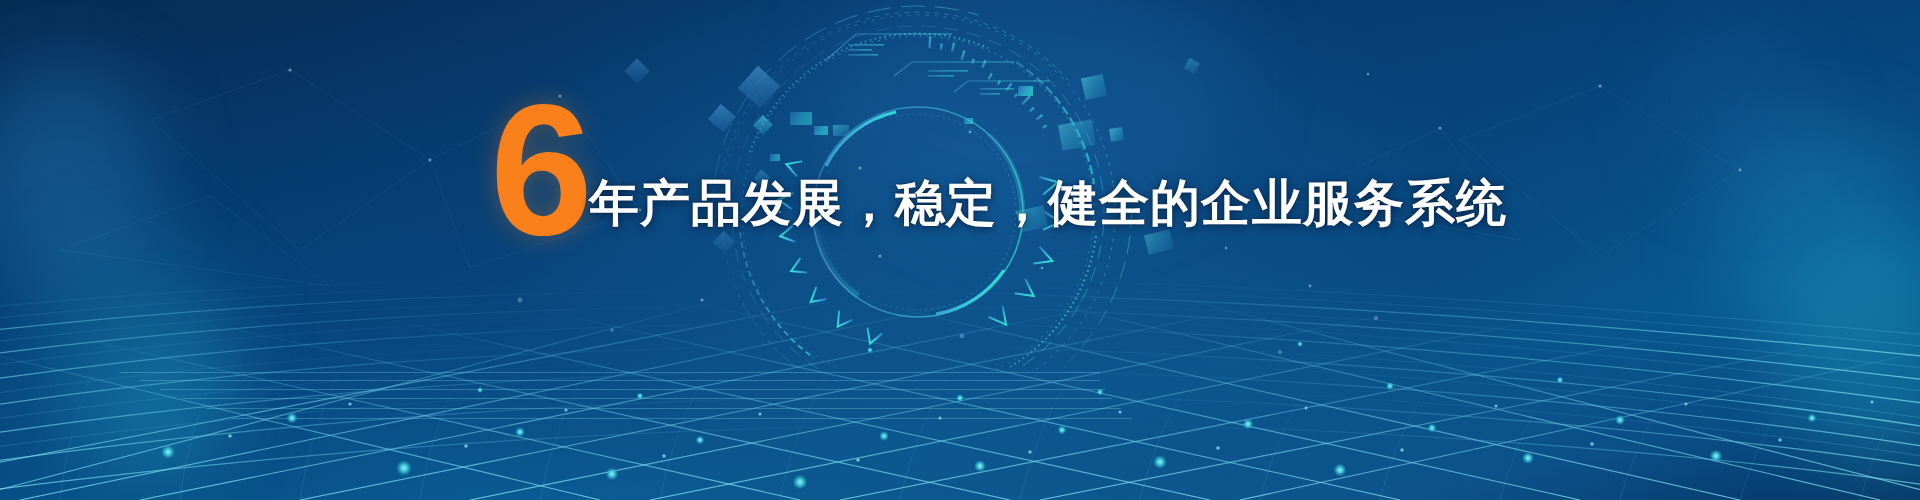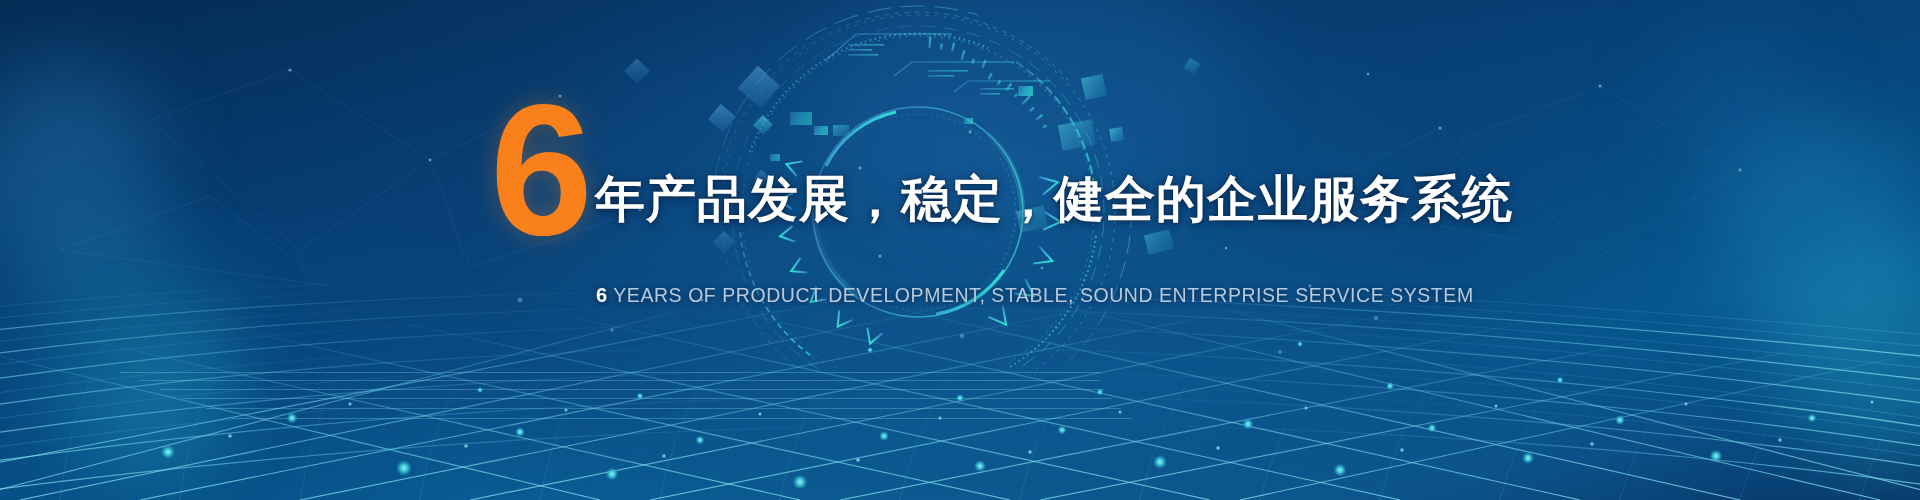--- a/index.html
+++ b/index.html
@@ -46,27 +46,27 @@
     font-size:185px;
     font-weight:700;
     line-height:0.78;
     color:#f9801a;
     letter-spacing:-4px;
     text-shadow:0 0 26px rgba(249,128,26,0.30);
     position:relative;
     top:6px;
   }
   #headline-cn {
-    font-family:Liberation Mono, monospace;
+    font-family:Liberation Serif, serif;
     font-size:50px;
     font-weight:700;
     line-height:1;
     color:#ffffff;
     letter-spacing:1px;
-    margin-left:6px;
+    margin-left:0;
     position:relative;
     bottom:8px;
     text-shadow:0 2px 10px rgba(2,24,54,0.72), 0 0 2px rgba(2,24,54,0.9);
   }
   #subtitle {
     position:absolute;
     left:596px; top:284px;
     font-size:19.5px;
     font-weight:400;
     letter-spacing:0.55px;
@@ -601,19 +601,16 @@
     </g>
   </svg>
 
   <div id="text-block">
 
     <div id="headline-row">
       <span id="big-six">6</span>
       <span id="headline-cn">年产品发展，稳定，健全的企业服务系统</span>
     </div>
 
-    <div id="subtitle">
-      <span class="lead">6</span><span> YEARS OF PRODUCT DEVELOPMENT, STABLE, SOUND ENTERPRISE SERVICE SYSTEM</span>
-    </div>
 
   </div>
 
 </div>
 
 </body></html>

